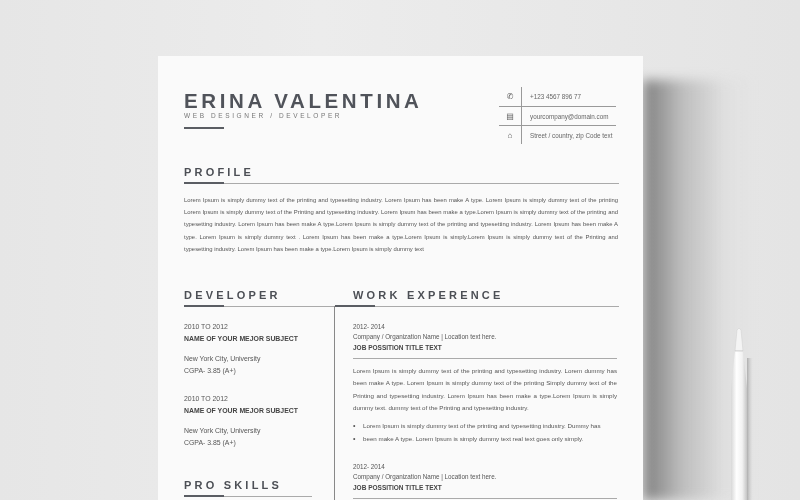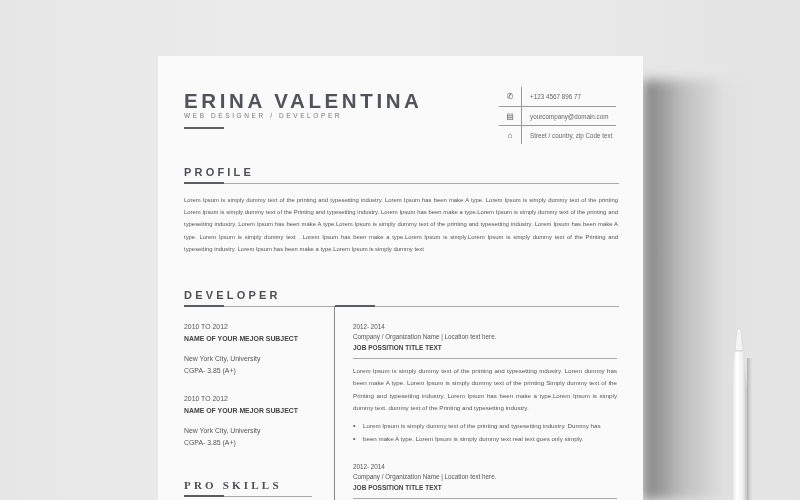--- a/index.html
+++ b/index.html
@@ -124,25 +124,26 @@
     <div class="cgpa">CGPA- 3.85 (A+)</div>
   </div>
 
   <div class="edu" style="top:337px;">
     <div class="years">2010 TO 2012</div>
     <div class="subject">NAME OF YOUR MEJOR SUBJECT</div>
     <div class="school">New York City, University</div>
     <div class="cgpa">CGPA- 3.85 (A+)</div>
   </div>
 
-  <div class="section-title" style="left:26px; top:423px;font-family:Liberation Serif, serif;">PRO SKILLS</div>
+  <div class="section-title" style="left:26px; top:423px;">PRO SKILLS</div>
   <div class="section-rule" style="left:26px; top:440px; width:128px;"></div>
 
   <div class="vdivider"></div>
 
+  <div class="section-title" style="left:195px; top:233px;">WORK EXPERENCE</div>
   <div class="section-rule" style="left:177px; top:250px; width:284px;"></div>
 
   <div class="job" style="top:266px;">
     <div class="years">2012- 2014</div>
     <div class="company">Company / Organization Name  |  Location text here.</div>
     <div class="title">JOB POSSITION TITLE TEXT</div>
     <div class="job-rule"></div>
     <div class="desc">Lorem Ipsum is simply dummy text of the printing and typesetting industry. Lorem dummy has been make A type. Lorem Ipsum is simply dummy text of the printing  Simply dummy text of the Printing and typesetting industry. Lorem Ipsum has been make a type.Lorem Ipsum is simply dummy text. dummy text of the Printing and typesetting industry.</div>
     <ul>
       <li>Lorem Ipsum is simply dummy text of the printing and typesetting industry. Dummy has</li>

